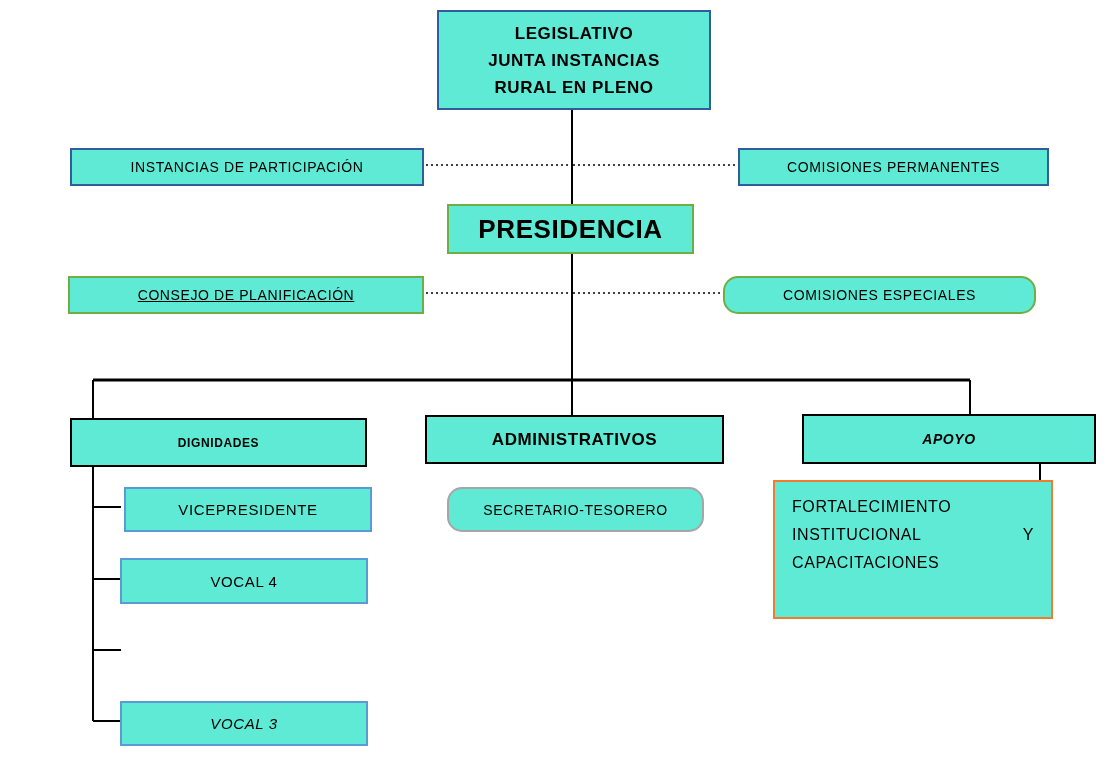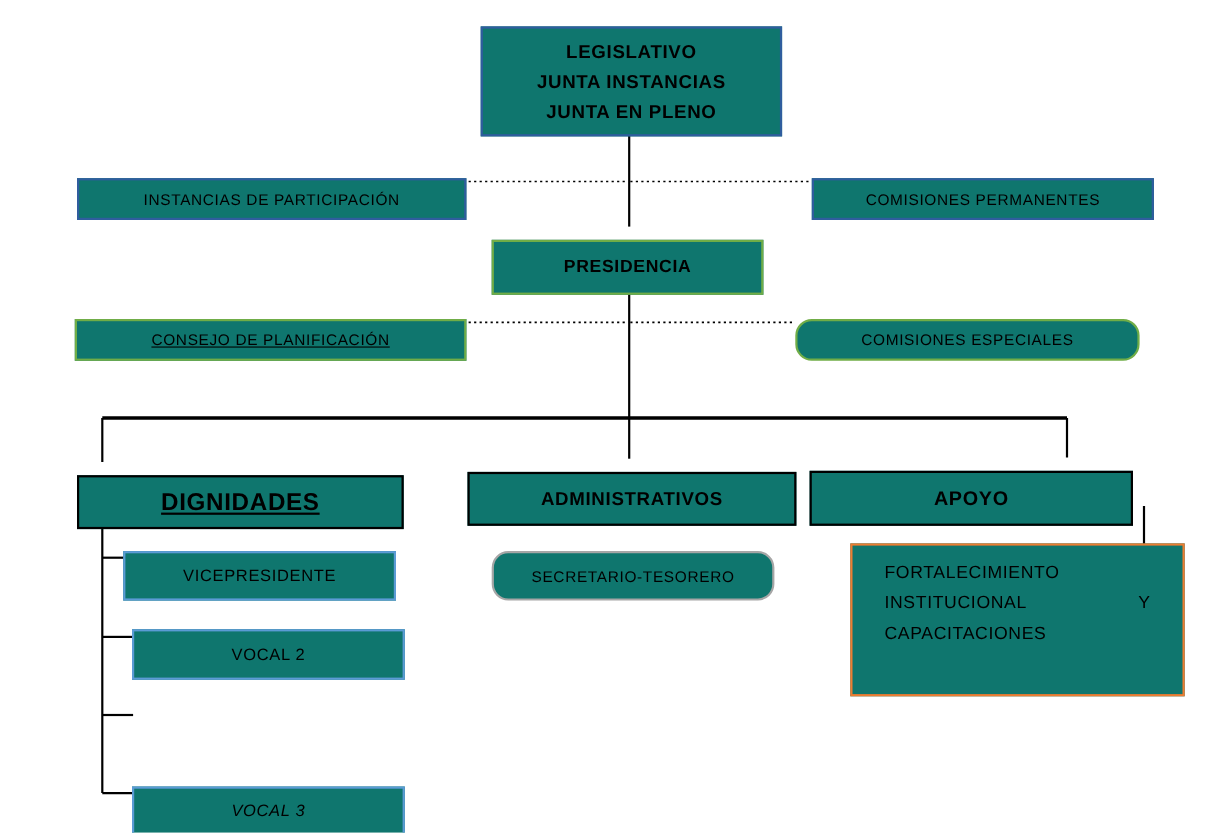--- a/index.html
+++ b/index.html
@@ -20,69 +20,68 @@
   }
   .svg-layer {
     position: absolute;
     left: 0;
     top: 0;
     z-index: 0;
   }
   .node {
     position: absolute;
     z-index: 1;
-    background: #0f766e;
+    background: #5eead4;
     border: 2px solid #000000;
     display: flex;
     align-items: center;
     justify-content: center;
     text-align: center;
     letter-spacing: 0.6px;
-    margin-top: 14px;
   }
   
   .n-legislativo { left: 437px; top: 10px; width: 270px; height: 96px;
     border-color: #2f5d9e; flex-direction: column; font-weight: bold;
     font-size: 17px; line-height: 27px; }
   
   .n-instancias { left: 70px; top: 148px; width: 350px; height: 34px;
     border-color: #2f5d9e; font-size: 14px; justify-content: center; }
   .n-compermanentes { left: 738px; top: 148px; width: 307px; height: 34px;
     border-color: #2f5d9e; font-size: 14px; justify-content: center; }
   
   .n-presidencia { left: 447px; top: 204px; width: 243px; height: 46px;
-    border-color: #70ad47; font-weight: bold; font-size: 16px; }
+    border-color: #70ad47; font-weight: bold; font-size: 26px; }
   
   .n-consejo { left: 68px; top: 276px; width: 352px; height: 34px;
     border-color: #70ad47; font-size: 14px; text-decoration: underline; }
   .n-comespeciales { left: 723px; top: 276px; width: 309px; height: 34px;
     border-color: #70ad47; font-size: 14px; border-radius: 15px; }
   
   .n-dignidades { left: 70px; top: 418px; width: 293px; height: 45px;
-    border-color: #000000; font-weight: bold; font-size: 22px; text-decoration: underline; }
+    border-color: #000000; font-weight: bold; font-size: 12px; }
   .n-administrativos { left: 425px; top: 415px; width: 295px; height: 45px;
     border-color: #000000; font-weight: bold; font-size: 17px; }
-  .n-apoyo { left: 736px; top: 414px; width: 290px; height: 46px;
-    border-color: #000000; font-weight: bold; font-size: 18px; }
+  .n-apoyo { left: 802px; top: 414px; width: 290px; height: 46px;
+    border-color: #000000; font-weight: bold; font-size: 14px; font-style: italic; }
   
-  .n-vice   { left: 112px; top: 487px; width: 244px; height: 41px;
+  .n-vice   { left: 124px; top: 487px; width: 244px; height: 41px;
     border-color: #5b9bd5; font-size: 15px; }
   .n-vocal1 { left: 120px; top: 558px; width: 244px; height: 42px;
     border-color: #5b9bd5; font-size: 15px; }
   .n-vocal2 { left: 120px; top: 629px; width: 244px; height: 42px;
     border-color: #5b9bd5; font-size: 15px; }
   .n-vocal3 { left: 120px; top: 701px; width: 244px; height: 41px;
     border-color: #5b9bd5; font-size: 15px; font-style: italic; }
   
   .n-secretario { left: 447px; top: 487px; width: 253px; height: 41px;
     border-color: #a6a6a6; font-size: 14px; border-radius: 15px; }
   
   .n-fortalecimiento { left: 773px; top: 480px; width: 242px; height: 113px;
     border-color: #ed7d31; display: block; text-align: justify;
-    padding: 11px 29px; font-size: 16px; line-height: 28px; }
+    padding: 11px 17px; font-size: 16px; line-height: 28px; }
 </style>
 </head>
 <body>
 
 <div class="canvas">
 
   <svg class="svg-layer" width="1107" height="757" viewBox="0 0 1107 757">
 
     <line x1="572" y1="106" x2="572" y2="206" stroke="#000" stroke-width="2"></line>
     <line x1="572" y1="250" x2="572" y2="381" stroke="#000" stroke-width="2"></line>
@@ -105,21 +104,21 @@
     <line x1="93" y1="650" x2="121" y2="650" stroke="#000" stroke-width="2"></line>
     <line x1="93" y1="721" x2="121" y2="721" stroke="#000" stroke-width="2"></line>
 
     <line x1="1040" y1="460" x2="1040" y2="510" stroke="#000" stroke-width="2"></line>
     <line x1="1041" y1="510" x2="1014" y2="510" stroke="#000" stroke-width="2"></line>
   </svg>
 
   <div class="node n-legislativo">
     <div>LEGISLATIVO</div>
     <div>JUNTA INSTANCIAS</div>
-    <div>JUNTA EN PLENO</div>
+    <div>RURAL EN PLENO</div>
   </div>
 
   <div class="node n-instancias">
     <span>INSTANCIAS DE PARTICIPACIÓN</span>
   </div>
 
   <div class="node n-compermanentes">
     <span>COMISIONES PERMANENTES</span>
   </div>
 
@@ -145,21 +144,21 @@
 
   <div class="node n-apoyo">
     <span>APOYO</span>
   </div>
 
   <div class="node n-vice">
     <span>VICEPRESIDENTE</span>
   </div>
 
   <div class="node n-vocal1">
-    <span>VOCAL 2</span>
+    <span>VOCAL 4</span>
   </div>
 
 
   <div class="node n-vocal3">
     <span>VOCAL 3</span>
   </div>
 
   <div class="node n-secretario">
     <span>SECRETARIO-TESORERO</span>
   </div>

